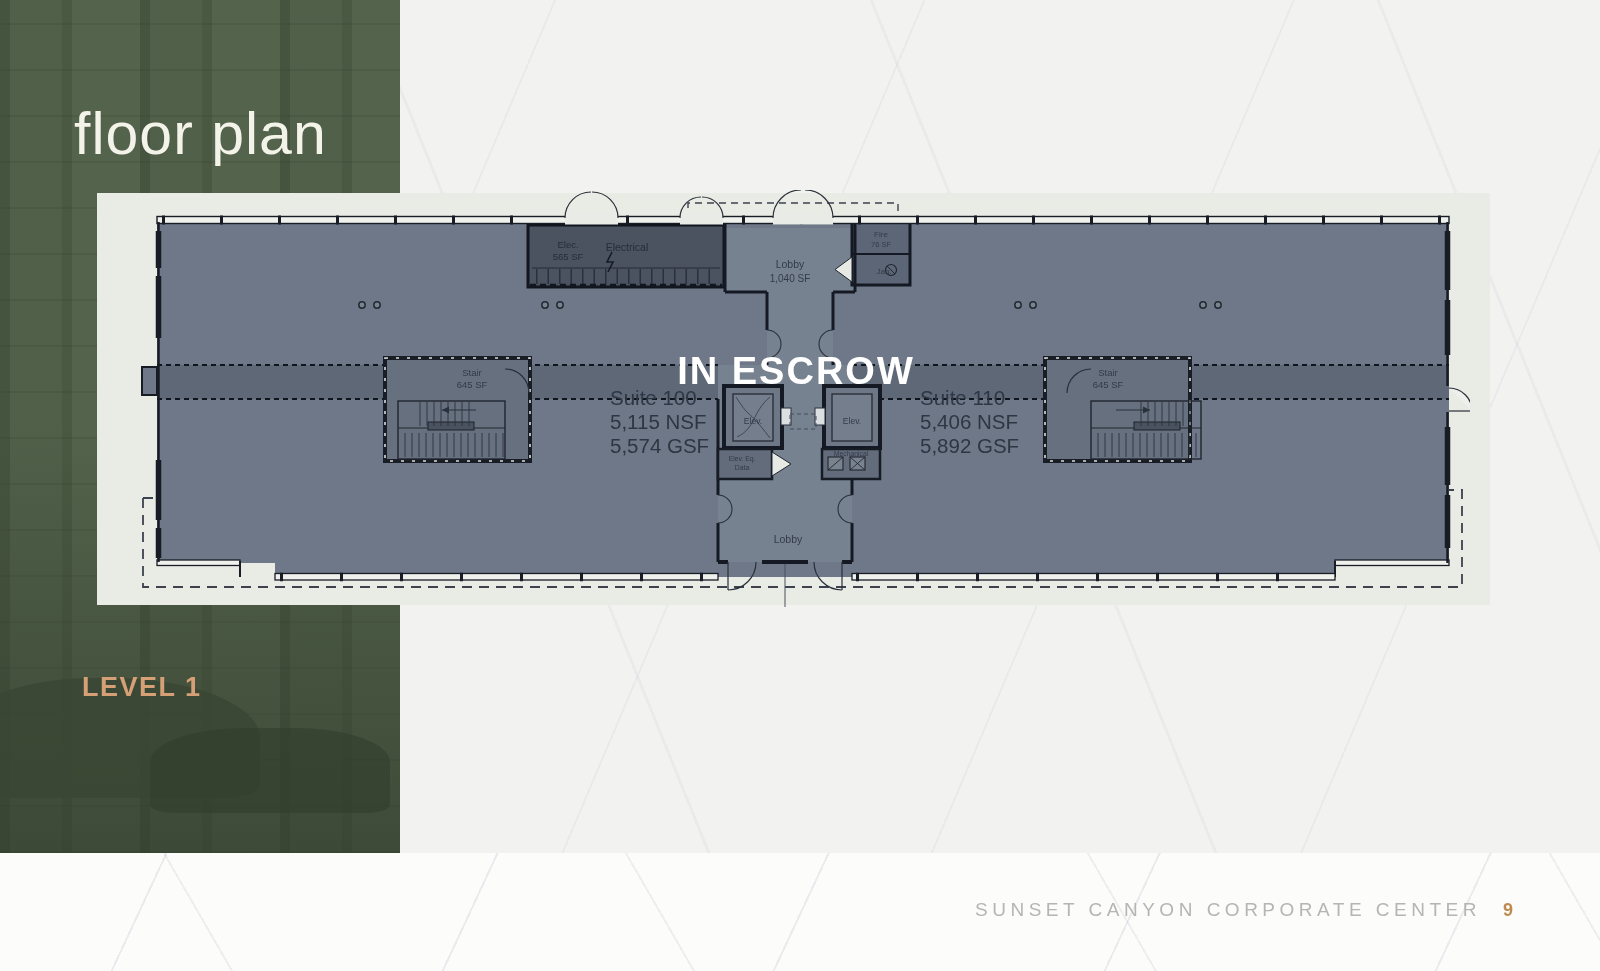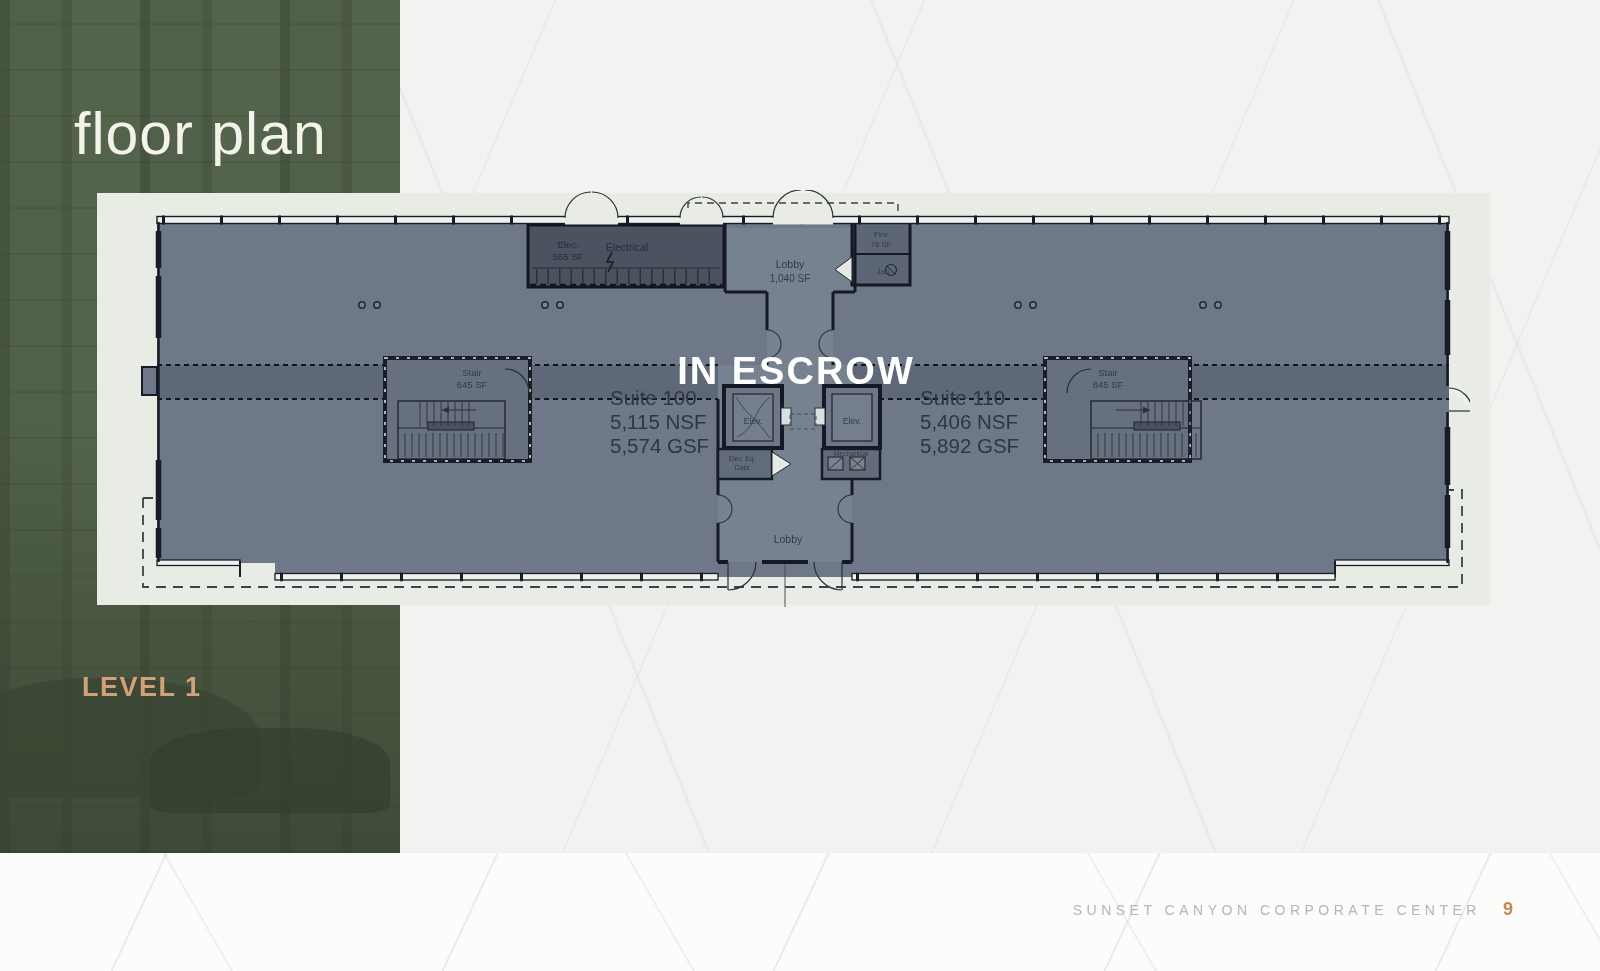--- a/index.html
+++ b/index.html
@@ -25,21 +25,21 @@
   .bottom-strip{
     position:absolute;left:0;top:853px;width:1600px;height:118px;z-index:1;
     background:
       repeating-linear-gradient(115deg, transparent 0 150px, rgba(190,196,206,.30) 150px 152px, transparent 152px 300px),
       repeating-linear-gradient(60deg, transparent 0 200px, rgba(183,189,200,.22) 200px 202px, transparent 202px 400px),
       #fcfcfb;
   }
   .title{position:absolute;left:74px;top:100px;z-index:4;color:#f4f3ea;font-size:59px;font-weight:300;letter-spacing:1px;text-align:right;}
   .level{position:absolute;left:82px;top:672px;z-index:4;color:#d5a075;font-size:27px;font-weight:700;letter-spacing:1.5px;}
   .footer{position:absolute;top:899px;right:86px;z-index:2;display:flex;align-items:baseline;gap:22px;}
-  .footer .name{color:#b5b5b2;font-size:14px;letter-spacing:4.5px;font-weight:400;}
+  .footer .name{color:#b5b5b2;font-size:19px;letter-spacing:4.5px;font-weight:400;}
   .footer .num{color:#bf8a50;font-size:18px;font-weight:700;letter-spacing:1px;}
   svg.plan{position:absolute;left:140px;top:190px;z-index:3;}
   svg text{font-family:"Liberation Sans",sans-serif;fill:#333b48;}
   svg text.dk{fill:#262d38;}
   svg text.suite{font-size:20.5px;fill:#2e3643;}
   svg text.status{font-size:38px;font-weight:700;fill:#ffffff;letter-spacing:2px;}
 </style>
 </head>
 <body>
 

